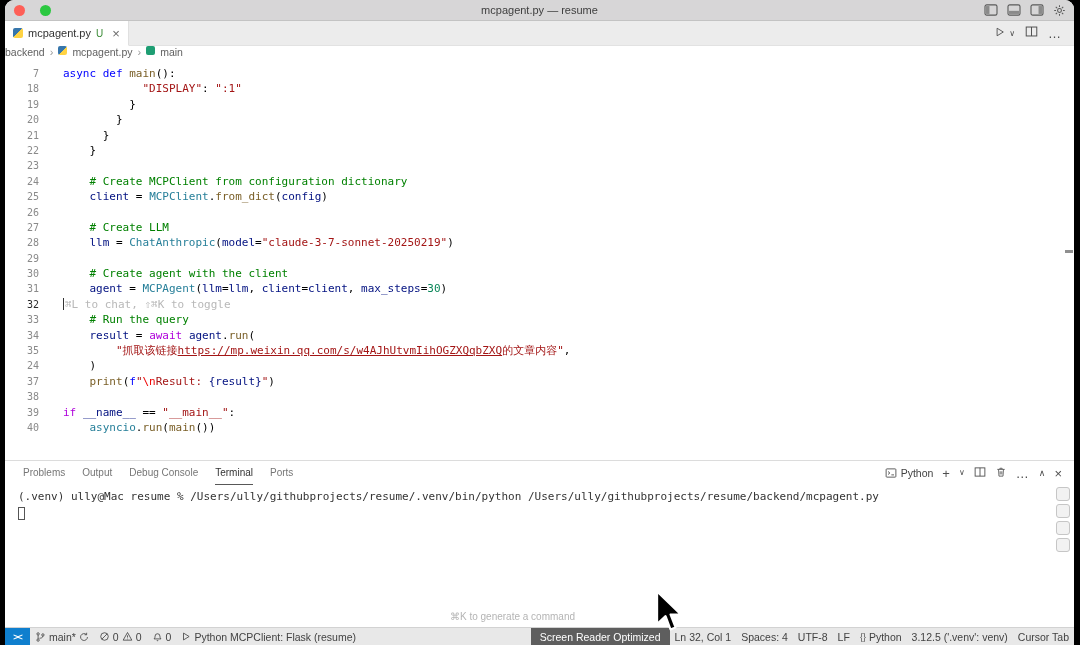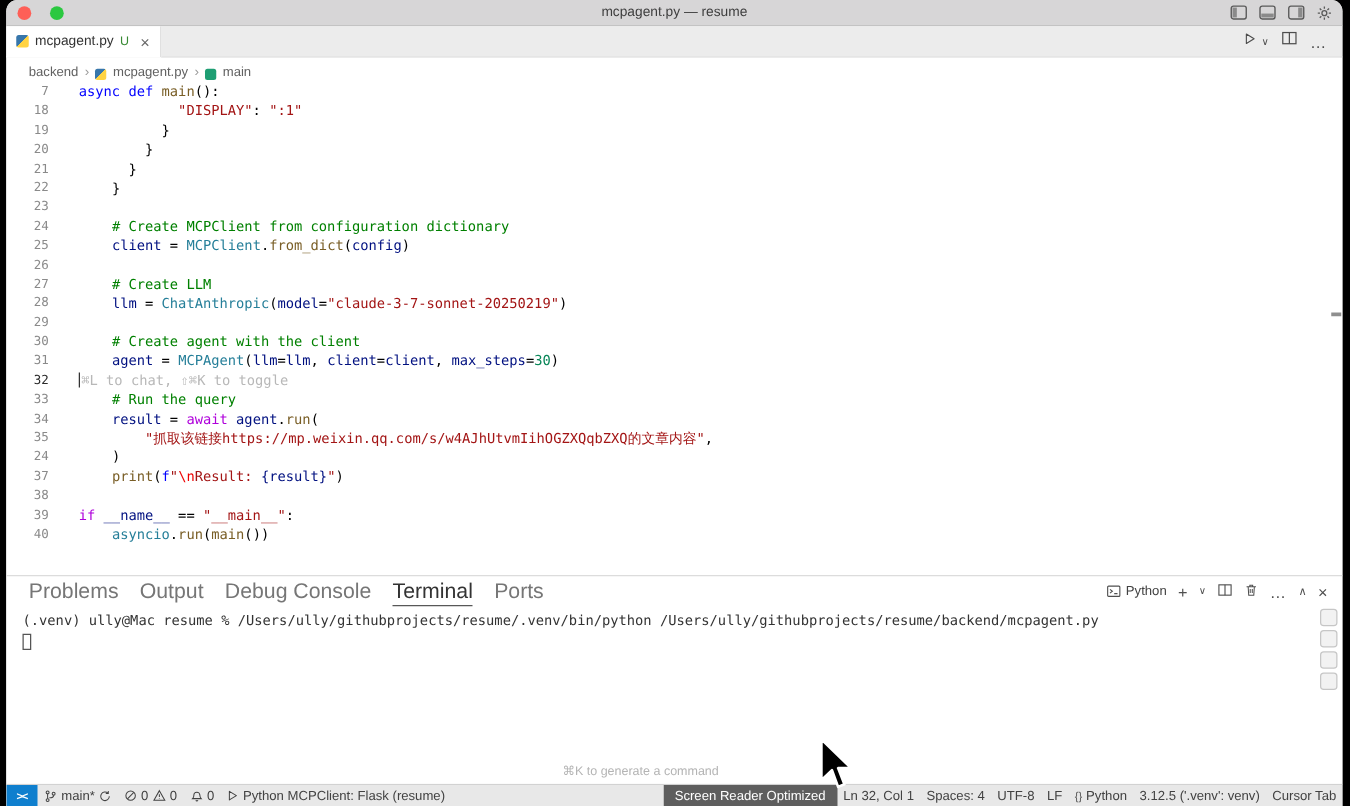--- a/index.html
+++ b/index.html
@@ -25,44 +25,44 @@
   .tab{display:flex;align-items:center;gap:5px;padding:0 8px;background:#fff;border-right:1px solid #e0e0e0;
        font-size:11px;color:#333;height:25px;margin-bottom:-1px;border-bottom:1px solid #fff;cursor:pointer;}
   .pyicon{width:10px;height:10px;border-radius:2px;background:linear-gradient(135deg,#3776ab 50%,#ffd343 50%);}
   .git-u{color:#388a34;font-size:10px;}
   .tab-close{color:#6a6a6a;font-size:13px;margin-left:4px;line-height:1;}
   .editor-actions{margin-left:auto;display:flex;align-items:center;gap:10px;padding-right:12px;color:#4d4d4d;}
   .ea-chev{font-size:8px;color:#4d4d4d;margin-left:-6px;}
   .ellipsis{font-size:13px;color:#4d4d4d;letter-spacing:1px;}
 
   
-  .breadcrumb{flex:0 0 18px;display:flex;align-items:flex-end;gap:5px;padding-left:18px;font-size:10.5px;
+  .breadcrumb{flex:0 0 18px;display:flex;align-items:flex-start;gap:5px;font-size:10.5px;
               color:#616161;background:#fff;}
   .bc-sep{color:#9a9a9a;font-size:11px;}
   .bc-item{cursor:pointer;}
   .bc-icon-file{width:9px;height:9px;border-radius:2px;background:linear-gradient(135deg,#3776ab 50%,#ffd343 50%);display:inline-block;}
   .bc-icon-symbol{width:9px;height:9px;border-radius:2px;background:#1e9e73;display:inline-block;}
 
   
   .editor{flex:1 1 auto;position:relative;background:#fff;overflow:hidden;padding-top:2px;}
   .code-line{display:flex;height:15.4px;line-height:15.4px;}
   .ln{flex:0 0 34px;text-align:right;font:10px/15.4px "DejaVu Sans Mono","Liberation Mono",monospace;color:#8a8a8a;}
   .ln-active{color:#2b2b2b;text-align:right;}
   .code{font:11px/15.4px "DejaVu Sans Mono","Liberation Mono",monospace;white-space:pre;margin-left:24px;color:#000;}
   .tk-k{color:#0000ff}.tk-ctrl{color:#af00db}.tk-s{color:#a31515}.tk-c{color:#008000}
   .tk-fn{color:#795e26}.tk-cls{color:#267f99}.tk-v{color:#001080}.tk-n{color:#098658}
-  .tk-p{color:#000}.tk-link{color:#a31515;}.tk-esc{color:#ee0000}
+  .tk-p{color:#000}.tk-link{color:#a31515;text-decoration:underline}.tk-esc{color:#ee0000}
   .tk-ghost{color:#b8b8b8}
   .caret{display:inline-block;width:1px;height:12px;background:#333;vertical-align:-2px;margin-right:1px;}
   .ruler-mark{position:absolute;right:1px;top:186px;width:8px;height:3px;background:#8f8f8f;}
 
   
   .panel{flex:0 0 167px;border-top:1px solid #dcdcdc;position:relative;background:#fff;}
   .panel-header{height:24px;display:flex;align-items:center;padding:0 12px 0 18px;}
-  .panel-tab{font-size:17px;color:#767676;margin-right:17px;height:24px;line-height:23px;display:inline-block;cursor:pointer;}
+  .panel-tab{font-size:10px;color:#767676;margin-right:17px;height:24px;line-height:23px;display:inline-block;cursor:pointer;}
   .panel-tab.active{color:#333;border-bottom:1px solid #585858;}
   .panel-actions{margin-left:auto;display:flex;align-items:center;gap:9px;color:#4f4f4f;font-size:11px;}
   .pa-badge{display:flex;align-items:center;gap:4px;font-size:10.5px;color:#424242;}
   .pa-txt{cursor:pointer;line-height:1;}
   .terminal{position:absolute;left:0;right:22px;top:24px;bottom:0;cursor:text;}
   .term-line{padding:5px 0 0 13px;font:11px/14px "DejaVu Sans Mono","Liberation Mono",monospace;color:#333;white-space:pre;}
   .term-cursor{margin:3px 0 0 13px;width:7px;height:13px;border:1px solid #555;}
   .term-ghost{position:absolute;left:0;right:0;top:126px;text-align:center;font-size:10px;color:#b4b4b4;transform:translateX(-16px);}
   .term-side{position:absolute;right:4px;top:26px;display:flex;flex-direction:column;gap:3px;}
   .tsi{width:14px;height:14px;border:1px solid #c6c6c6;border-radius:3px;background:#f2f2f2;cursor:pointer;}

